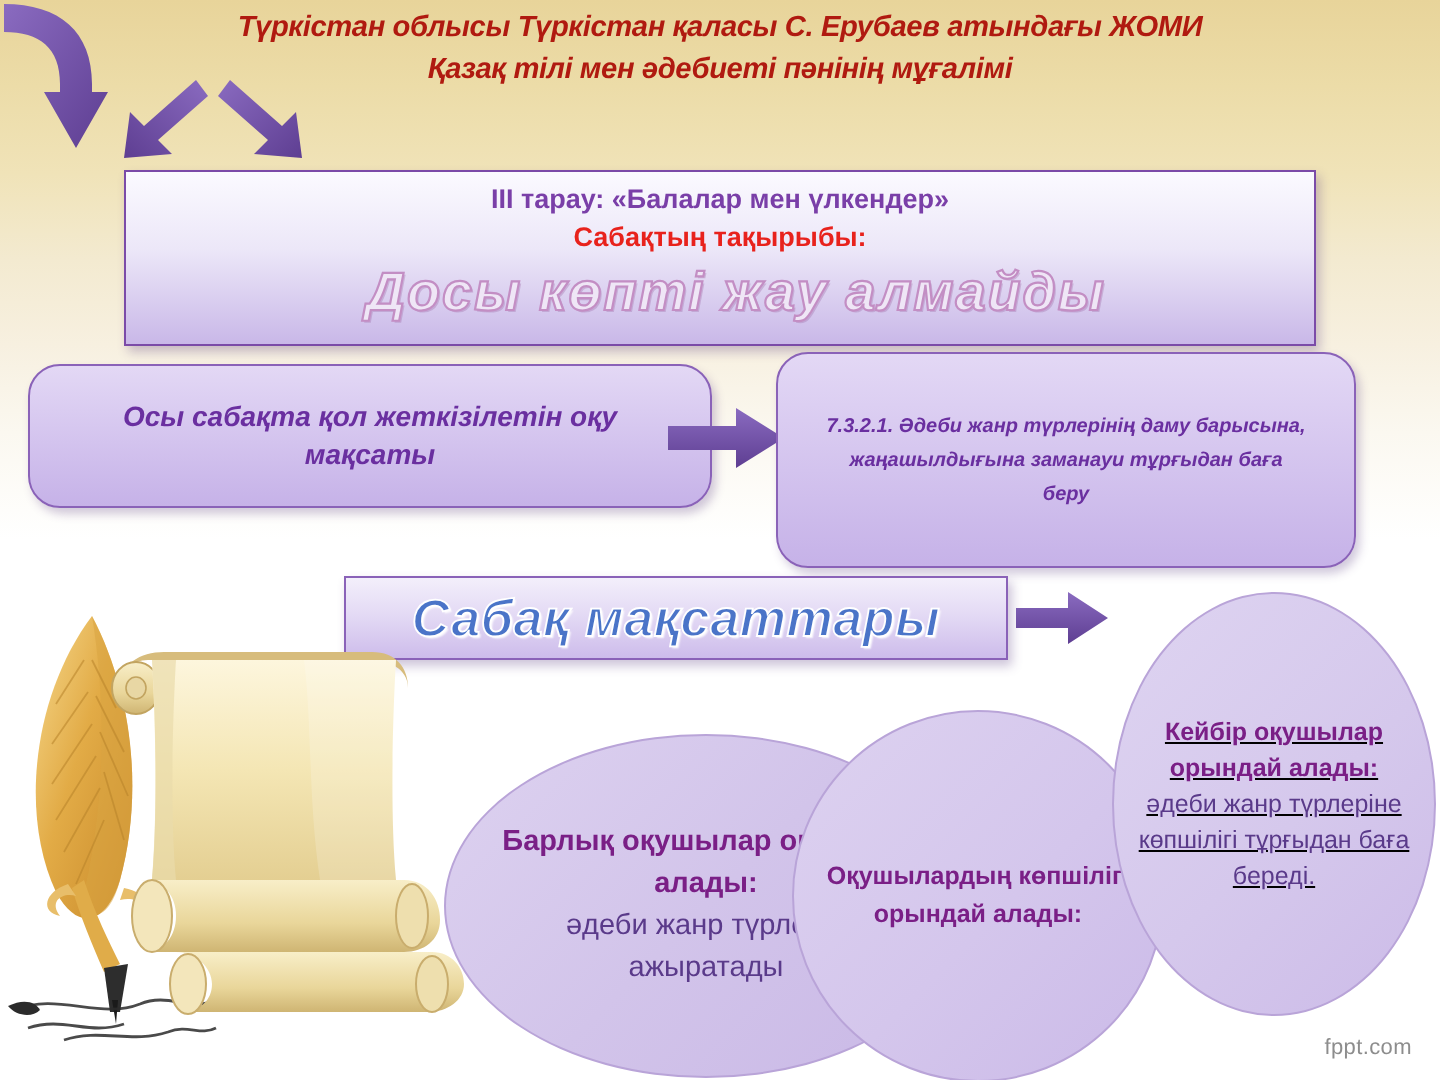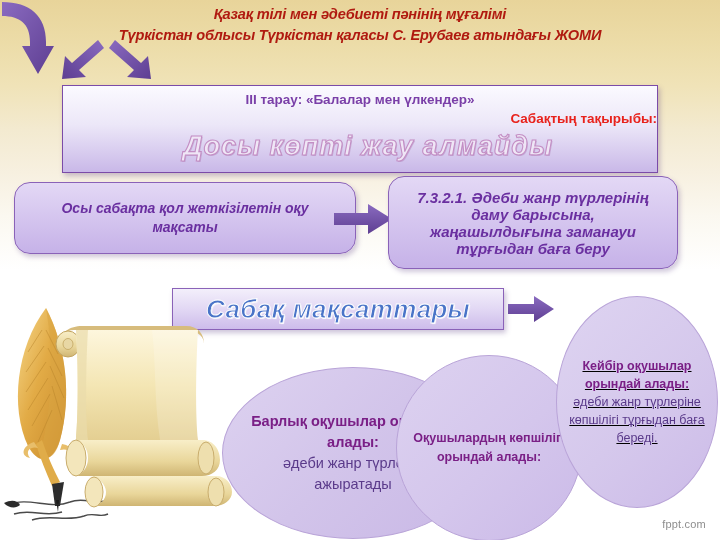--- a/index.html
+++ b/index.html
@@ -30,40 +30,40 @@
 
   
   #title-panel{
     position:absolute;left:62px;top:85px;width:596px;height:88px;
     background:linear-gradient(to bottom,#fbfaff 0%,#ece7f8 45%,#c9b8e8 100%);
     border:1.5px solid #7b4ba8;
     box-shadow:2px 3px 5px rgba(90,60,130,.30);
     text-align:center;box-sizing:border-box;padding-top:5px;
   }
   #title-panel .t1{font-size:13.5px;font-weight:bold;color:#7a3fa8;line-height:18px;}
-  #title-panel .t2{font-size:13.5px;font-weight:bold;color:#e8221c;line-height:19px;text-align:right;}
+  #title-panel .t2{font-size:13.5px;font-weight:bold;color:#e8221c;line-height:19px;}
   #title-panel .t3{
     font-size:27px;font-weight:bold;font-style:italic;line-height:34px;
     color:#efe6f6;
     -webkit-text-stroke:1.1px #c38ec4;
     text-shadow:1px 1px 0 rgba(160,110,170,.35);
     letter-spacing:1px;margin-top:1px;padding-left:16px;
   }
 
   
   .rbox{
     position:absolute;box-sizing:border-box;
     background:linear-gradient(to bottom,#e3d8f5 0%,#d3c3ee 55%,#c6b2e8 100%);
     border:1.2px solid #8a62b8;border-radius:16px;
     box-shadow:2px 3px 5px rgba(90,60,130,.28);
     display:flex;align-items:center;justify-content:center;text-align:center;
     color:#6a2fa0;font-weight:bold;font-style:italic;
   }
   #box-goal{left:14px;top:182px;width:342px;height:72px;font-size:14px;line-height:19px;padding:0 14px;}
-  #box-objective{left:388px;top:176px;width:290px;height:93px;font-size:15px;line-height:17px;padding:0 24px;}
+  #box-objective{left:388px;top:176px;width:290px;height:108px;font-size:10px;line-height:17px;padding:0 24px;}
 
   
   .arrow-right{position:absolute;}
   #arrow-1{left:334px;top:204px;}
   #arrow-2{left:508px;top:296px;}
   #arrow-bent{left:664px;top:222px;}
   #arrow-dl{left:326px;top:332px;}
   #arrow-dr{left:376px;top:332px;}
 
   
@@ -120,22 +120,22 @@
     font-size:11px;color:#8d8d8d;letter-spacing:.2px;
   }
 </style>
 </head>
 <body>
 
 <div id="slide">
 
   
   <div id="header">
+    <span class="hl">Түркістан облысы Түркістан қаласы С. Ерубаев атындағы ЖОМИ</span>
     <span class="hl">Қазақ тілі мен әдебиеті пәнінің мұғалімі</span>
-    <span class="hl">Түркістан облысы Түркістан қаласы С. Ерубаев атындағы ЖОМИ</span>
   </div>
 
   
   <div id="title-panel">
     <div class="t1">III тарау: «Балалар мен үлкендер»</div>
     <div class="t2">Сабақтың тақырыбы:</div>
     <div class="t3">Досы көпті жау алмайды</div>
   </div>
 
   

